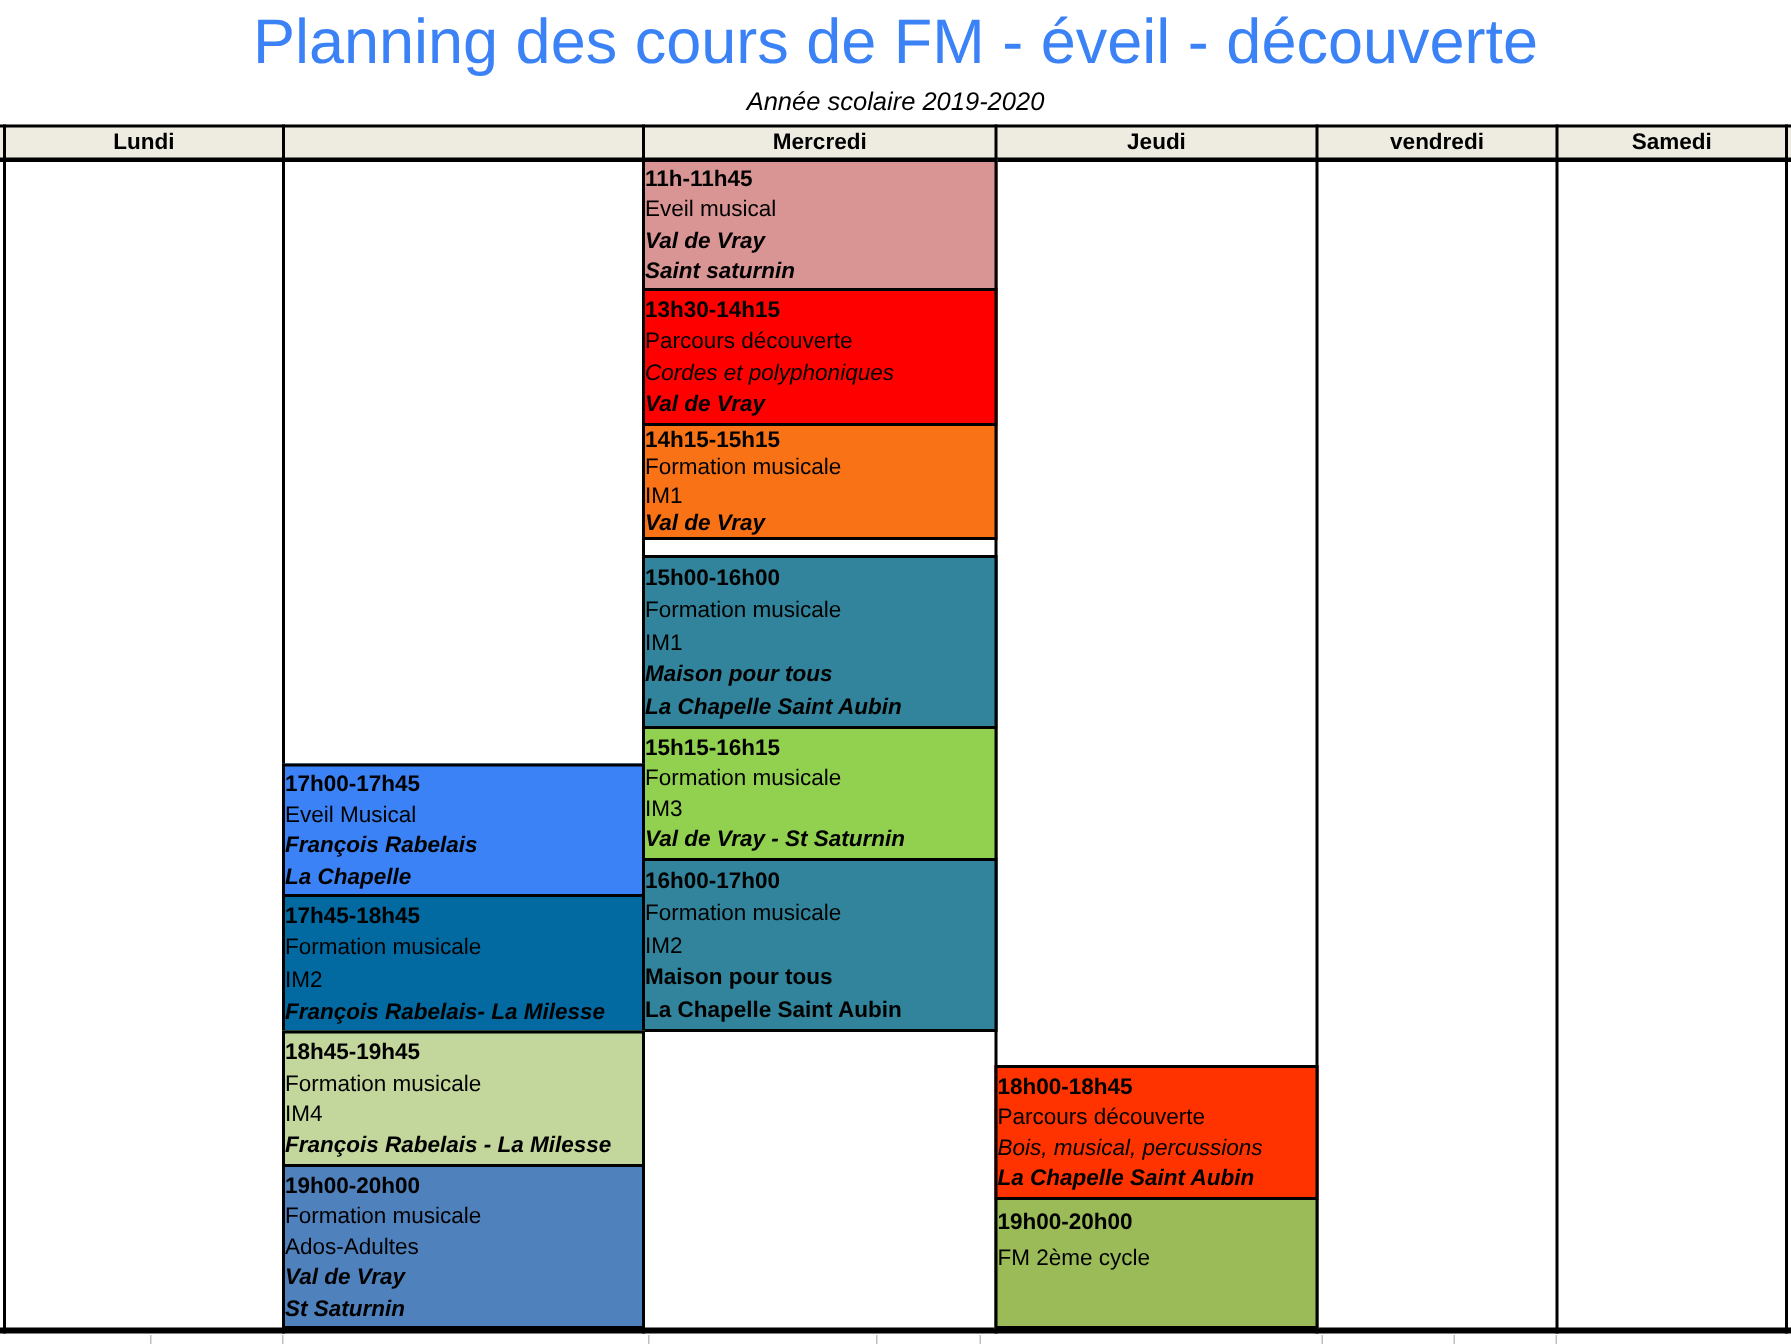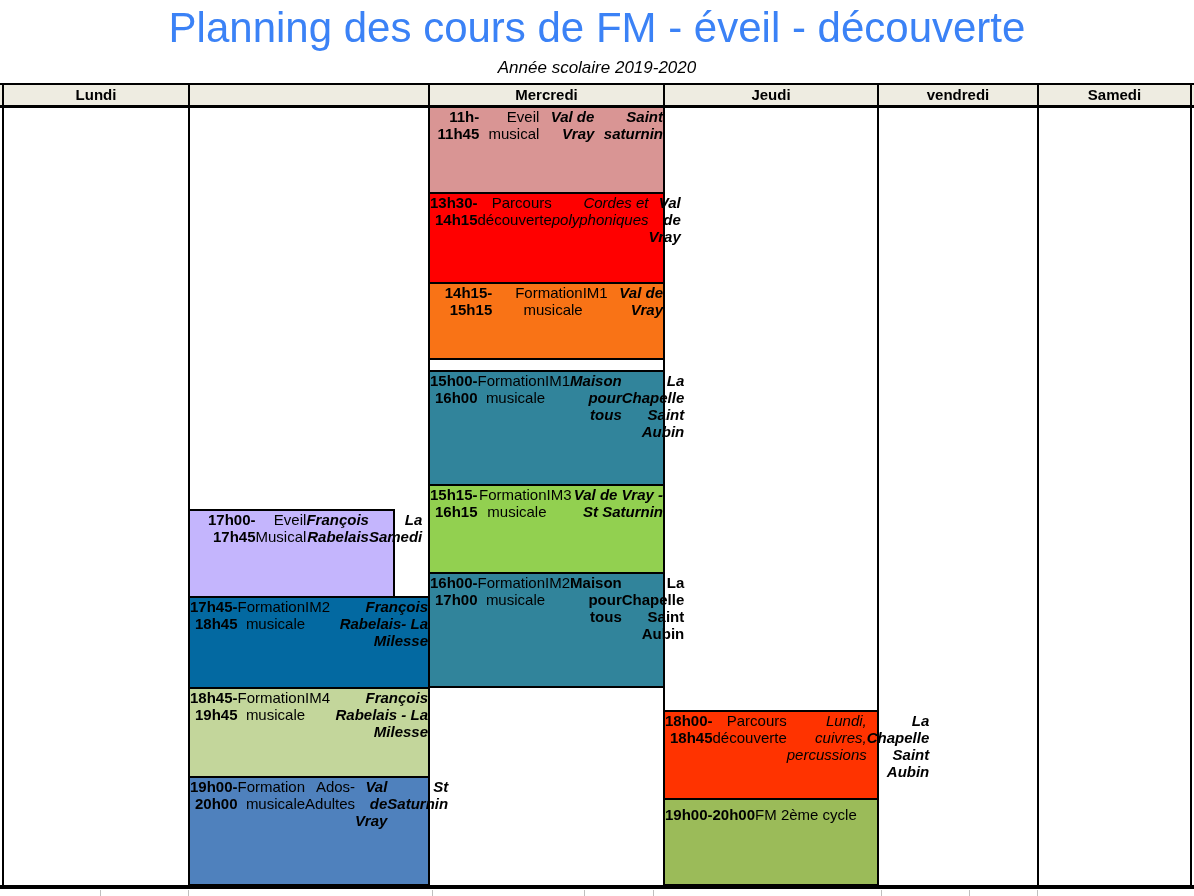--- a/index.html
+++ b/index.html
@@ -8,22 +8,22 @@
   .title{position:absolute;top:4px;left:0;width:100%;text-align:center;
          font-size:42px;font-weight:400;color:#3b82f6;white-space:nowrap;}
   .subtitle{position:absolute;top:58px;left:0;width:100%;text-align:center;
             font-size:17px;font-style:italic;color:#000;}
   .header-bg{position:absolute;left:0;top:83px;width:1194px;height:24px;background:#EEECE1;}
   .header-cell{position:absolute;top:85px;height:20px;line-height:20px;text-align:center;
                font-weight:bold;font-size:15px;}
   .hline,.vline{position:absolute;background:#000;}
   .faint-line{position:absolute;background:#BFBFBF;}
   .event{position:absolute;box-sizing:border-box;border:2px solid #000;
-         display:flex;justify-content:space-evenly;
-         text-align:right;font-size:15px;line-height:17px;}
+         display:flex;flex-direction:column;justify-content:space-evenly;
+         text-align:left;font-size:15px;line-height:17px;}
   .event.top-align{justify-content:flex-start;padding-top:6px;row-gap:7px;}
   .l-time{font-weight:bold;}
   .l-course{font-weight:400;}
   .l-level{font-weight:400;}
   .l-detail{font-style:italic;}
   .l-venue{font-weight:bold;font-style:italic;}
   .l-venue-upright{font-weight:bold;}
 </style>
 </head>
 <body>
@@ -83,25 +83,25 @@
         <div class="l-level">IM3</div>
         <div class="l-venue">Val de Vray - St Saturnin</div>
       </div>
       <div class="event" style="left: 428px; width: 237px; top: 572px; height: 116px; background: rgb(49, 132, 155);">
         <div class="l-time">16h00-17h00</div>
         <div class="l-course">Formation musicale</div>
         <div class="l-level">IM2</div>
         <div class="l-venue-upright">Maison pour tous</div>
         <div class="l-venue-upright">La Chapelle Saint Aubin</div>
       </div>
-      <div class="event" style="left: 188px; width: 207px; top: 509px; height: 89px; background: #c4b5fd; padding-left: 18px;">
+      <div class="event" style="left: 188px; width: 242px; top: 509px; height: 89px; background: #3b82f6;">
         <div class="l-time">17h00-17h45</div>
         <div class="l-course">Eveil Musical</div>
         <div class="l-venue">François Rabelais</div>
-        <div class="l-venue">La Samedi</div>
+        <div class="l-venue">La Chapelle</div>
       </div>
       <div class="event" style="left: 188px; width: 242px; top: 596px; height: 93px; background: #0369a1;">
         <div class="l-time">17h45-18h45</div>
         <div class="l-course">Formation musicale</div>
         <div class="l-level">IM2</div>
         <div class="l-venue">François Rabelais- La Milesse</div>
       </div>
       <div class="event" style="left: 188px; width: 242px; top: 687px; height: 91px; background: rgb(195, 214, 155);">
         <div class="l-time">18h45-19h45</div>
         <div class="l-course">Formation musicale</div>
@@ -111,21 +111,21 @@
       <div class="event" style="left: 188px; width: 242px; top: 776px; height: 110px; background: rgb(79, 129, 189);">
         <div class="l-time">19h00-20h00</div>
         <div class="l-course">Formation musicale</div>
         <div class="l-level">Ados-Adultes</div>
         <div class="l-venue">Val de Vray</div>
         <div class="l-venue">St Saturnin</div>
       </div>
       <div class="event" style="left: 663px; width: 216px; top: 710px; height: 90px; background: rgb(255, 51, 0);">
         <div class="l-time">18h00-18h45</div>
         <div class="l-course">Parcours découverte</div>
-        <div class="l-detail">Lundi, cuivres, percussions</div>
+        <div class="l-detail">Bois, musical, percussions</div>
         <div class="l-venue">La Chapelle Saint Aubin</div>
       </div>
       <div class="event top-align" style="left: 663px; width: 216px; top: 798px; height: 88px; background: rgb(155, 187, 89);">
         <div class="l-time">19h00-20h00</div>
         <div class="l-course">FM 2ème cycle</div>
       </div>
     </div>
   <div id="bottom-strip">
       <div class="faint-line" style="left: 100px; top: 890px; width: 1px; height: 6px;"></div>
       <div class="faint-line" style="left: 188px; top: 890px; width: 1px; height: 6px;"></div>

